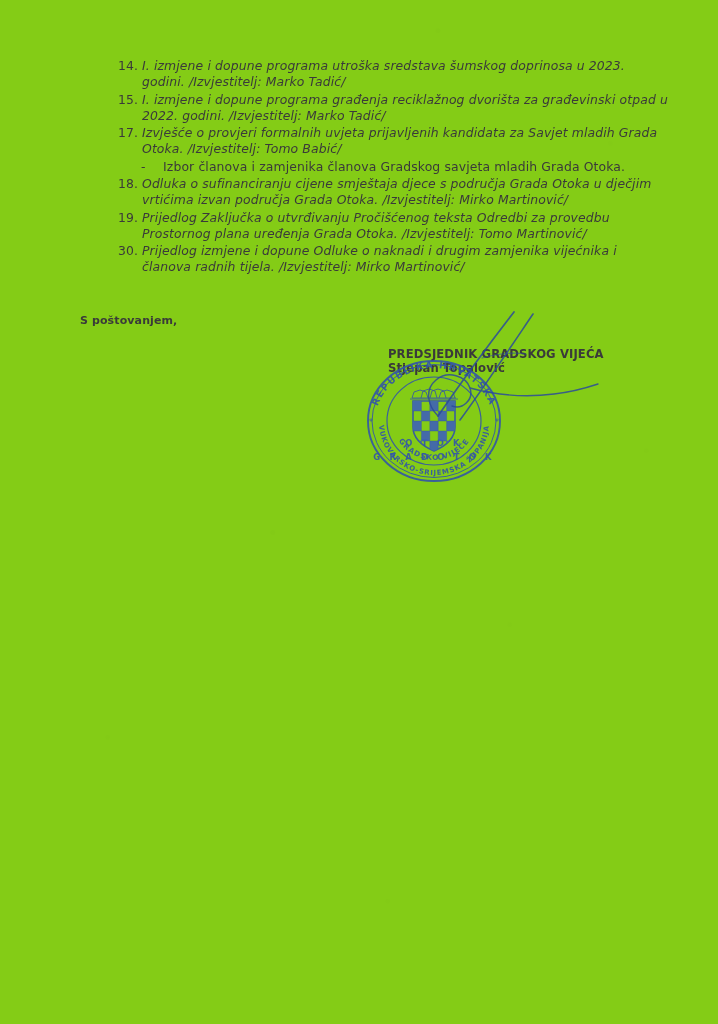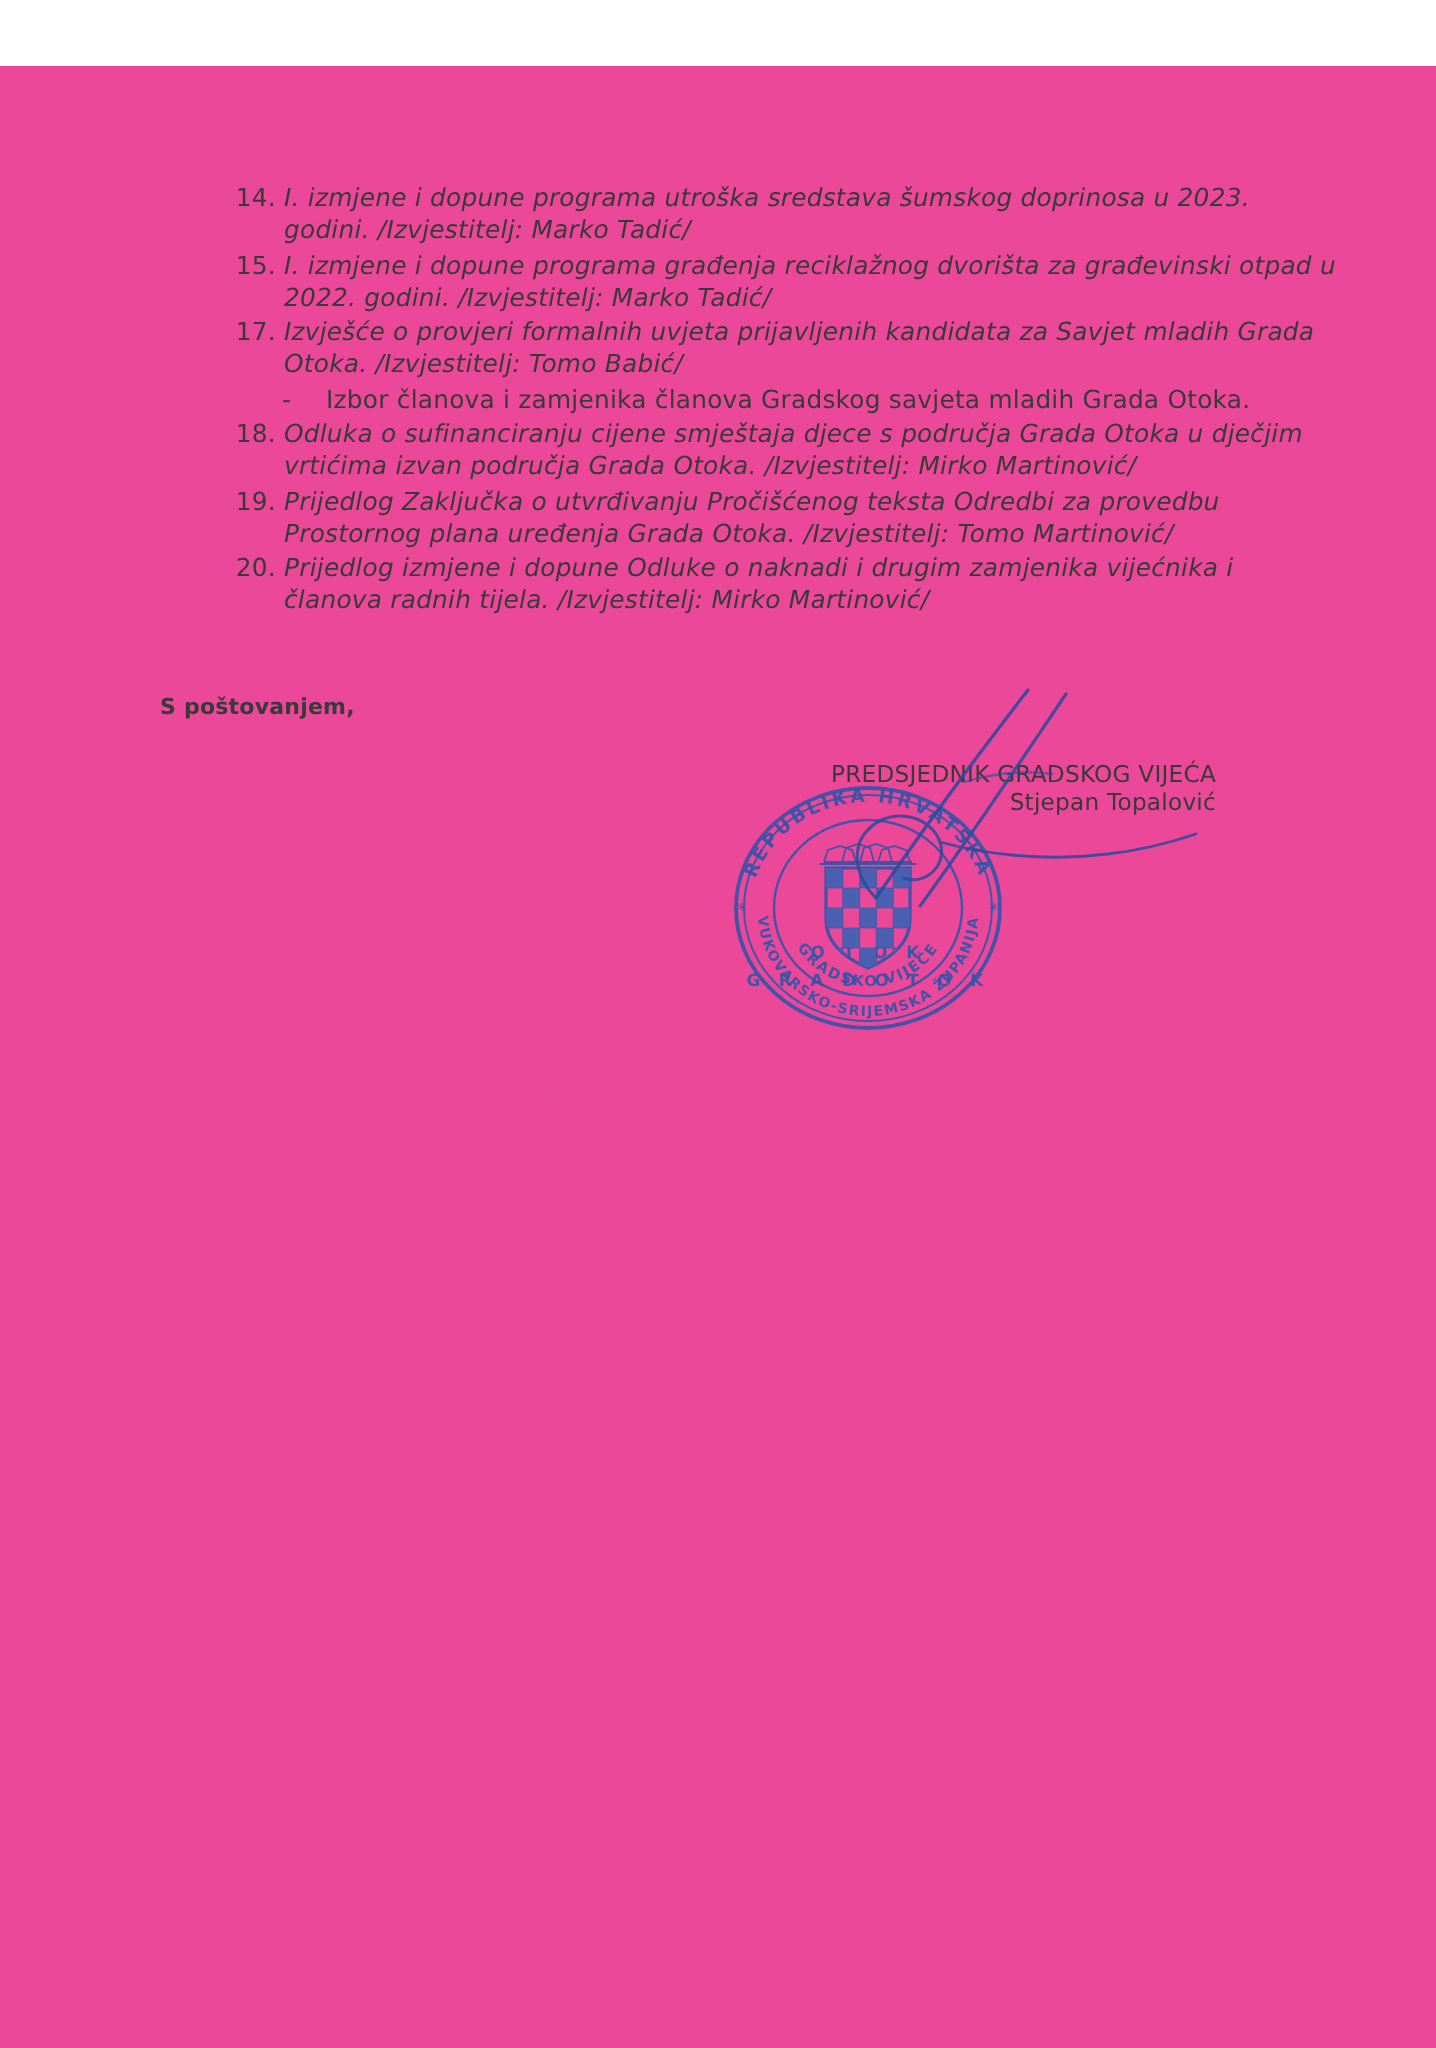--- a/index.html
+++ b/index.html
@@ -15,22 +15,21 @@
     overflow: hidden;
     font-family: "DejaVu Sans", "Liberation Sans", sans-serif;
     color: #3a3a3a;
     -webkit-font-smoothing: antialiased;
   }
 
   
   .page {
     position: absolute;
     inset: 0;
-    background: #ec4899;
-    margin-top: 33px;
+    background: #84cc16;
   }
 
   
   .paper-grain {
     position: absolute;
     inset: 0;
     pointer-events: none;
     background:
       radial-gradient(circle at 22% 8%,  rgba(0,0,0,0.011) 0 2px, transparent 3px),
       radial-gradient(circle at 61% 3%,  rgba(0,0,0,0.010) 0 2px, transparent 3px),
@@ -100,22 +99,23 @@
     letter-spacing: 0.01em;
     font-weight: bold;
   }
 
   
   .sig-block {
     position: absolute;
     left: 388px;
     top: 347px;
     width: 220px;
-    text-align: right;
+    text-align: left;
     z-index: 4;
+    font-weight: bold;
   }
   .sig-title {
     font-size: 11.6px;
     line-height: 14px;
     letter-spacing: 0.01em;
     white-space: nowrap;
   }
   .sig-name {
     font-size: 11.6px;
     line-height: 14px;
@@ -181,21 +181,21 @@
       <span class="item-num">18.</span>
       <span class="item-text">Odluka o sufinanciranju cijene smještaja djece s područja Grada Otoka u dječjim vrtićima izvan područja Grada Otoka. /Izvjestitelj: Mirko Martinović/</span>
     </div>
 
     <div class="agenda-item">
       <span class="item-num">19.</span>
       <span class="item-text">Prijedlog Zaključka o utvrđivanju Pročišćenog teksta Odredbi za provedbu Prostornog plana uređenja Grada Otoka. /Izvjestitelj: Tomo Martinović/</span>
     </div>
 
     <div class="agenda-item">
-      <span class="item-num">20.</span>
+      <span class="item-num">30.</span>
       <span class="item-text">Prijedlog izmjene i dopune Odluke o naknadi i drugim zamjenika vijećnika i članova radnih tijela. /Izvjestitelj: Mirko Martinović/</span>
     </div>
 
 
   </div>
 
   <div class="closing">S poštovanjem,</div>
 
   <div class="sig-block">
     <div class="sig-title">PREDSJEDNIK GRADSKOG VIJEĆA</div>

